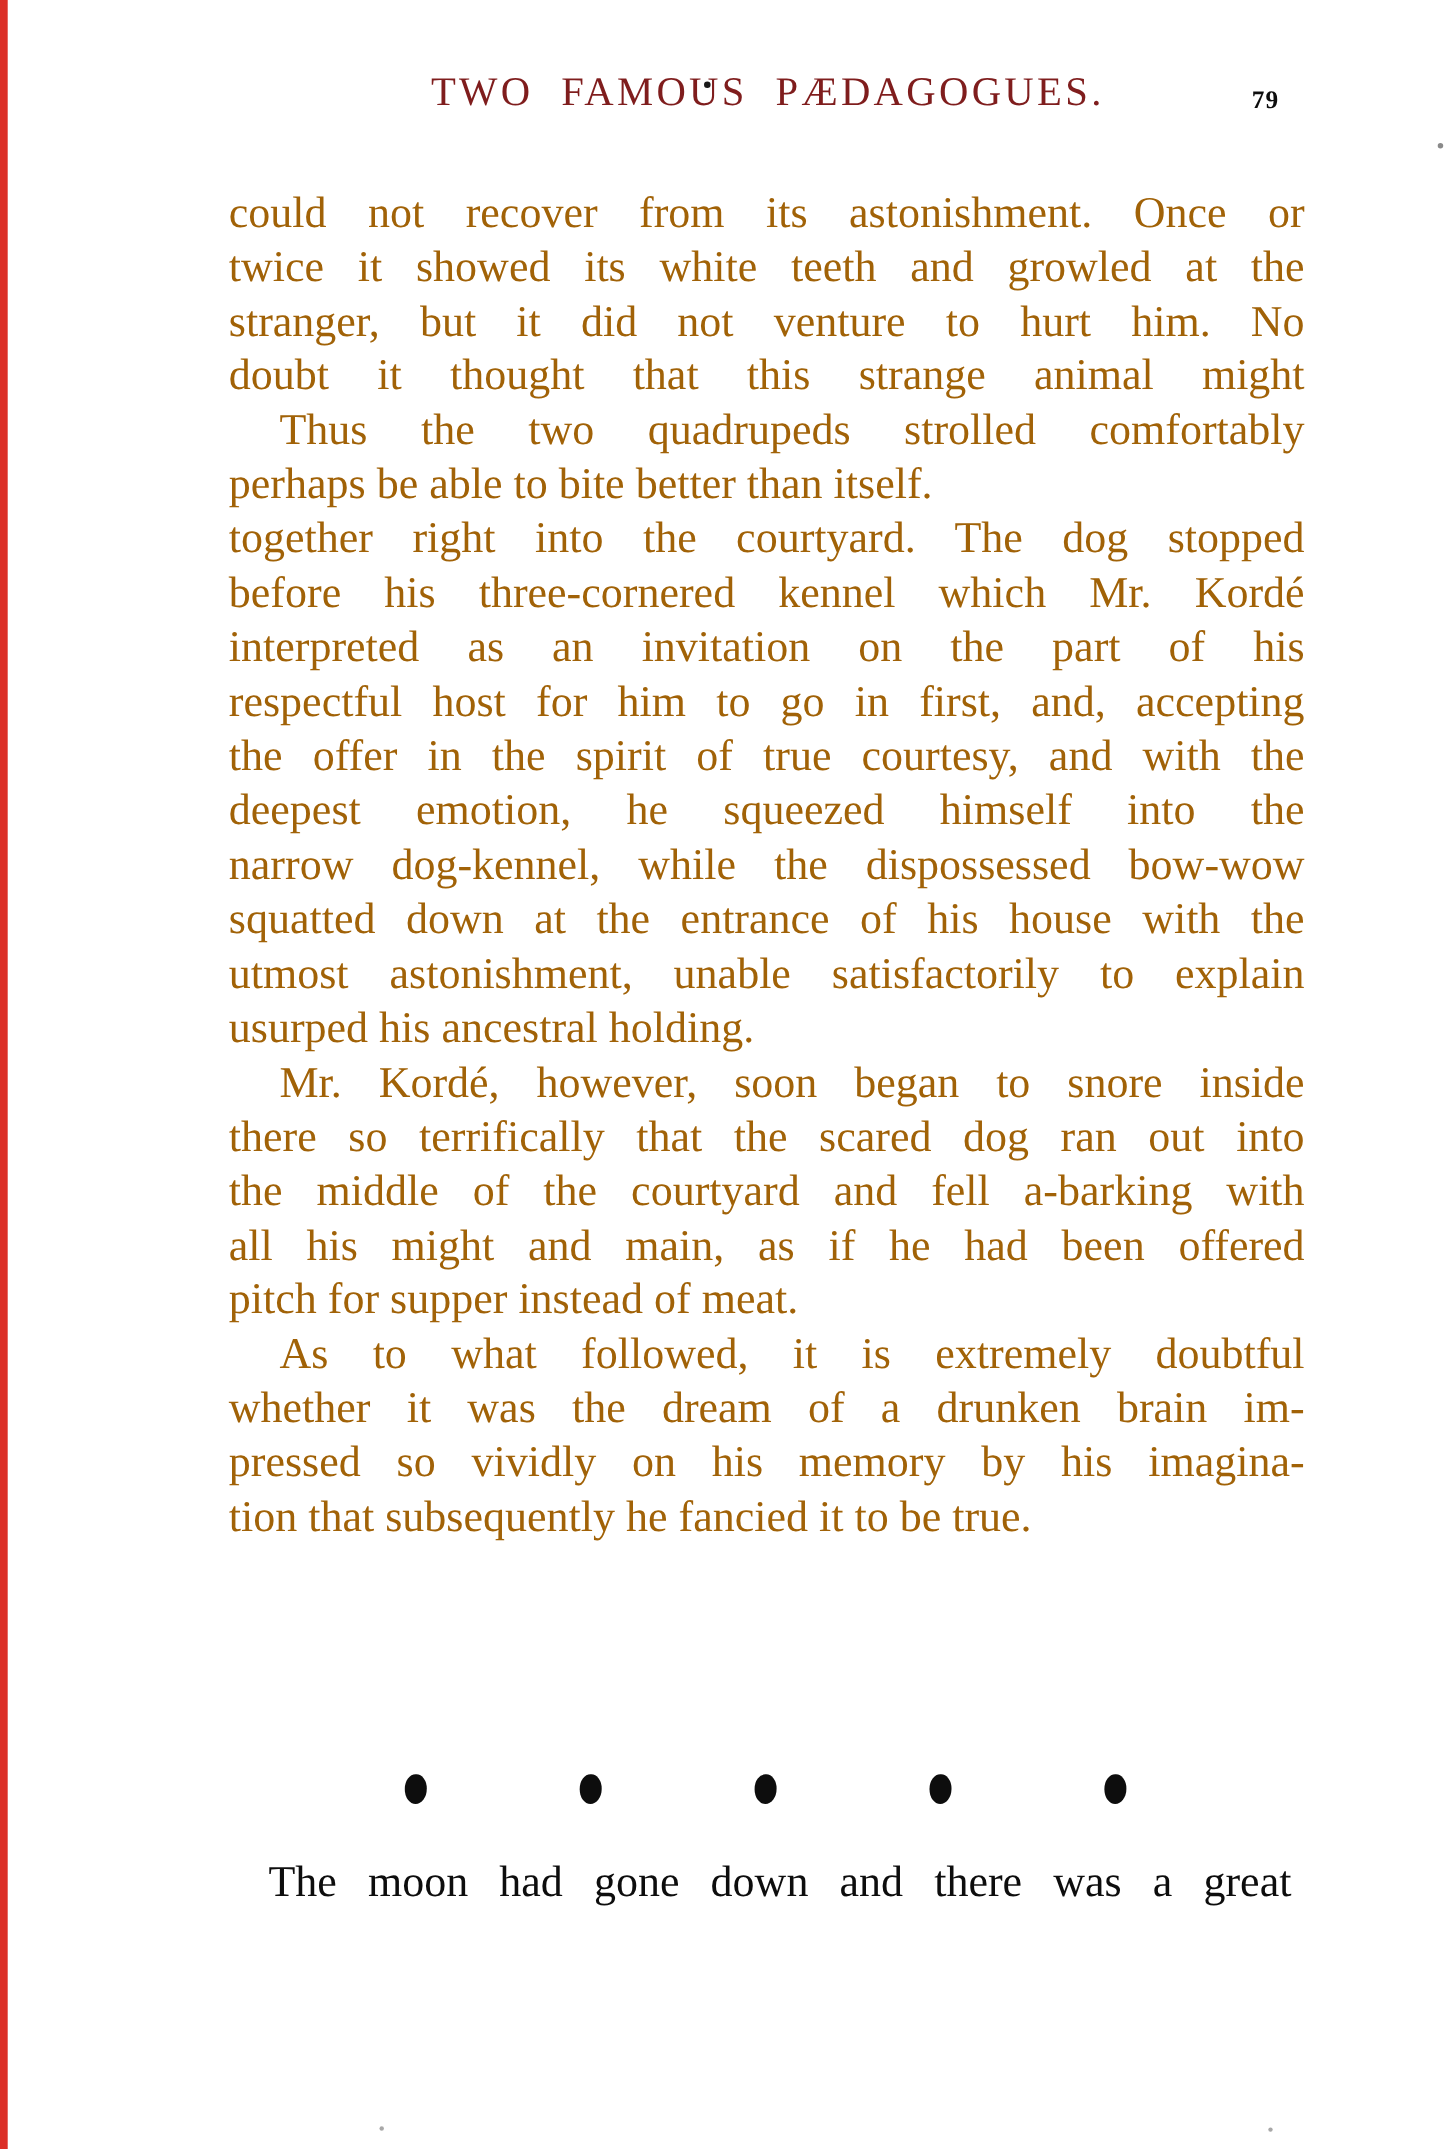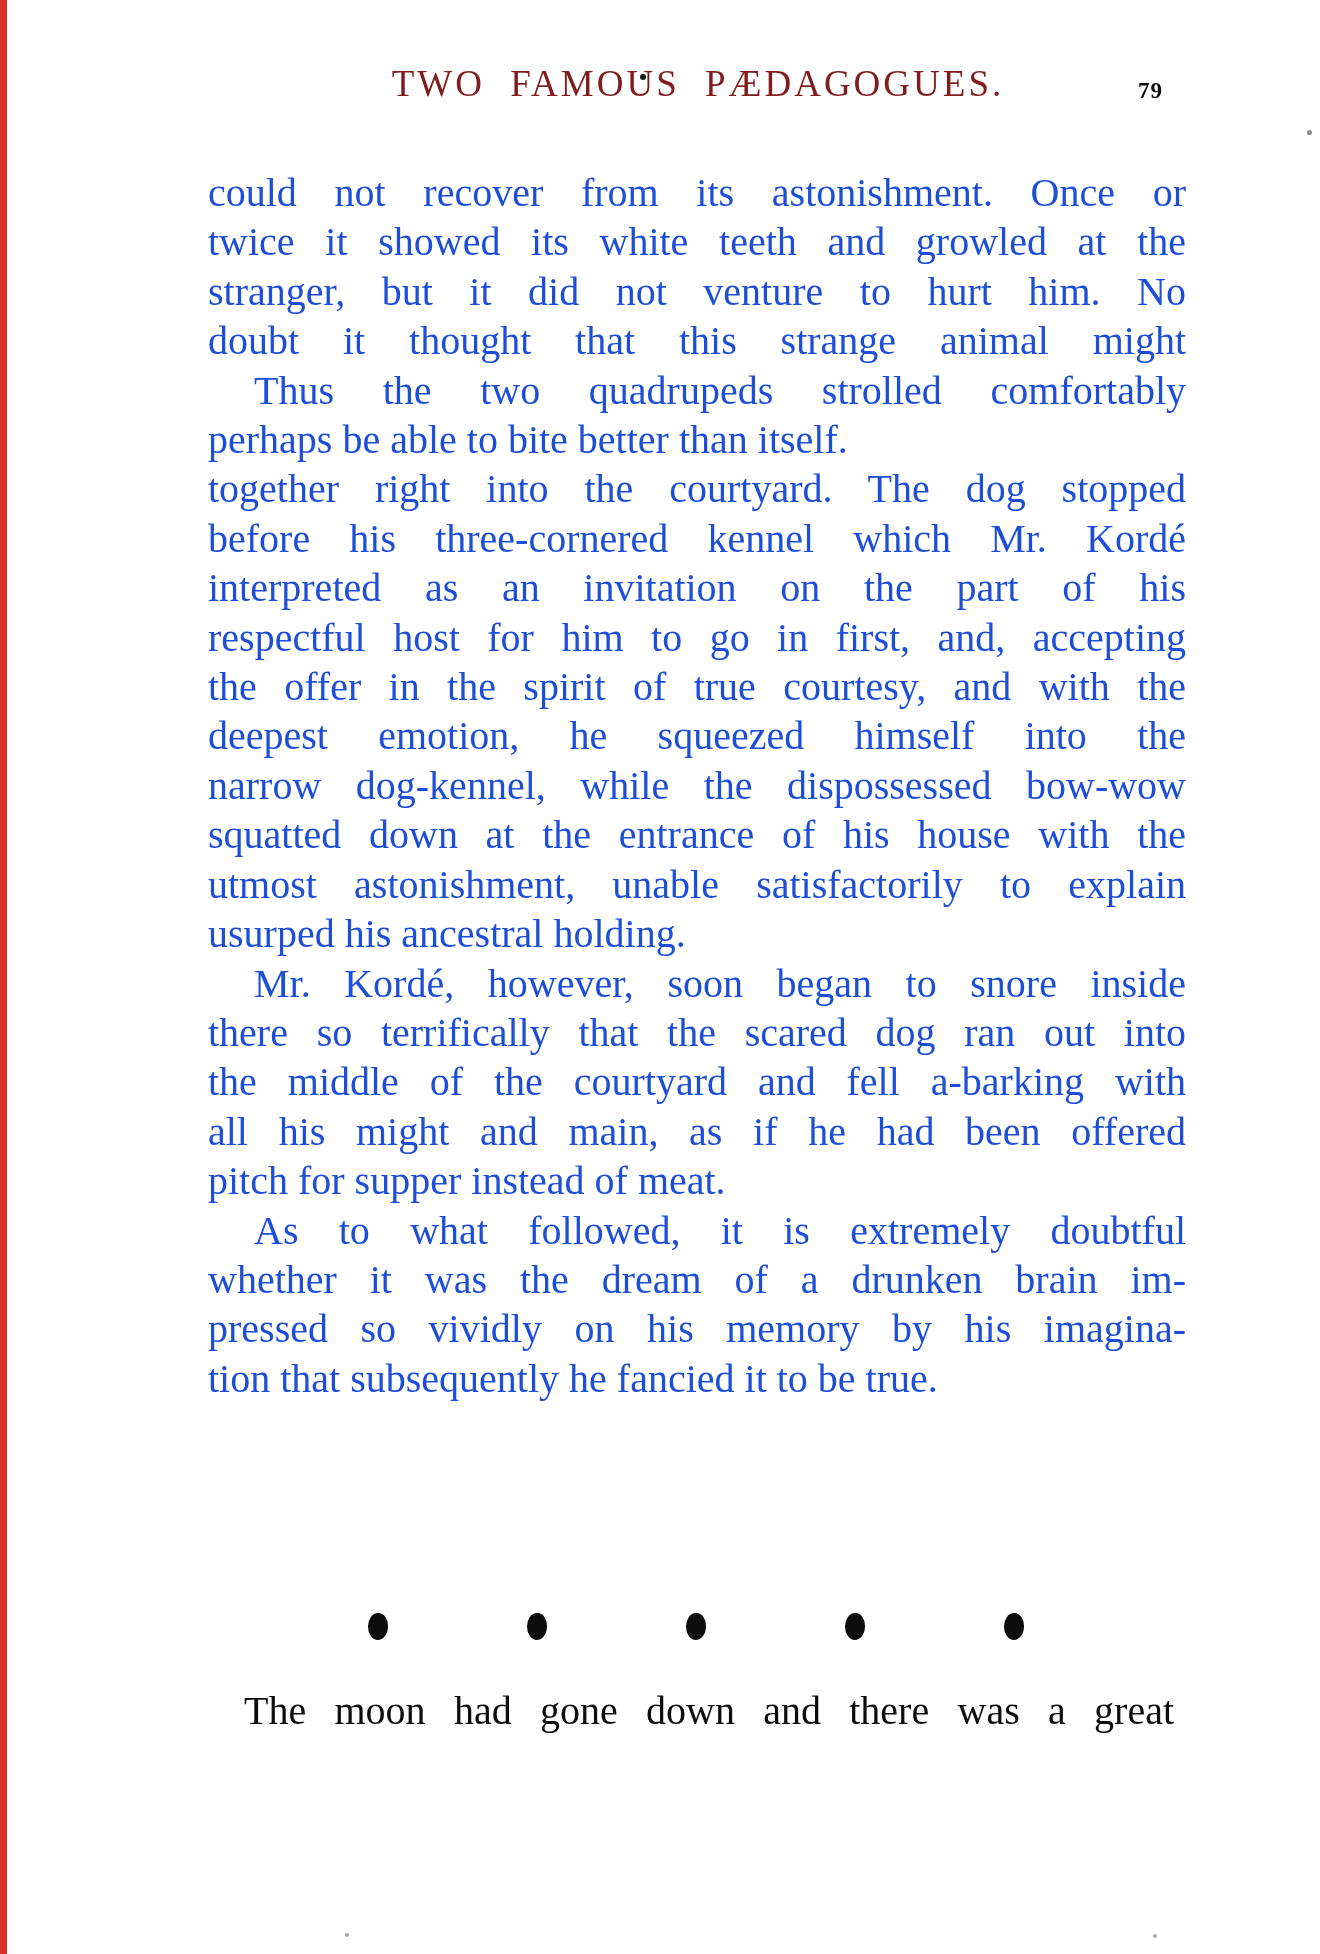--- a/index.html
+++ b/index.html
@@ -36,21 +36,21 @@
     letter-spacing: 1px;
     color: #0d0d0d;
     margin-left: 16px;
   }
   .body-text {
     position: absolute;
     left: 208px; top: 168px;
     width: 978px;
     font-size: 40px;
     line-height: 49.4px;
-    color: #1d4ed8;
+    color: #a16207;
     text-align: justify;
   }
   .line { text-align: justify; text-align-last: justify; }
   .line.para-end { text-align-last: left; }
   .line.indent { text-indent: 46px; }
   .dots-row {
     position: absolute;
     left: 368px; top: 1613px;
     width: 656px;
     display: flex;

